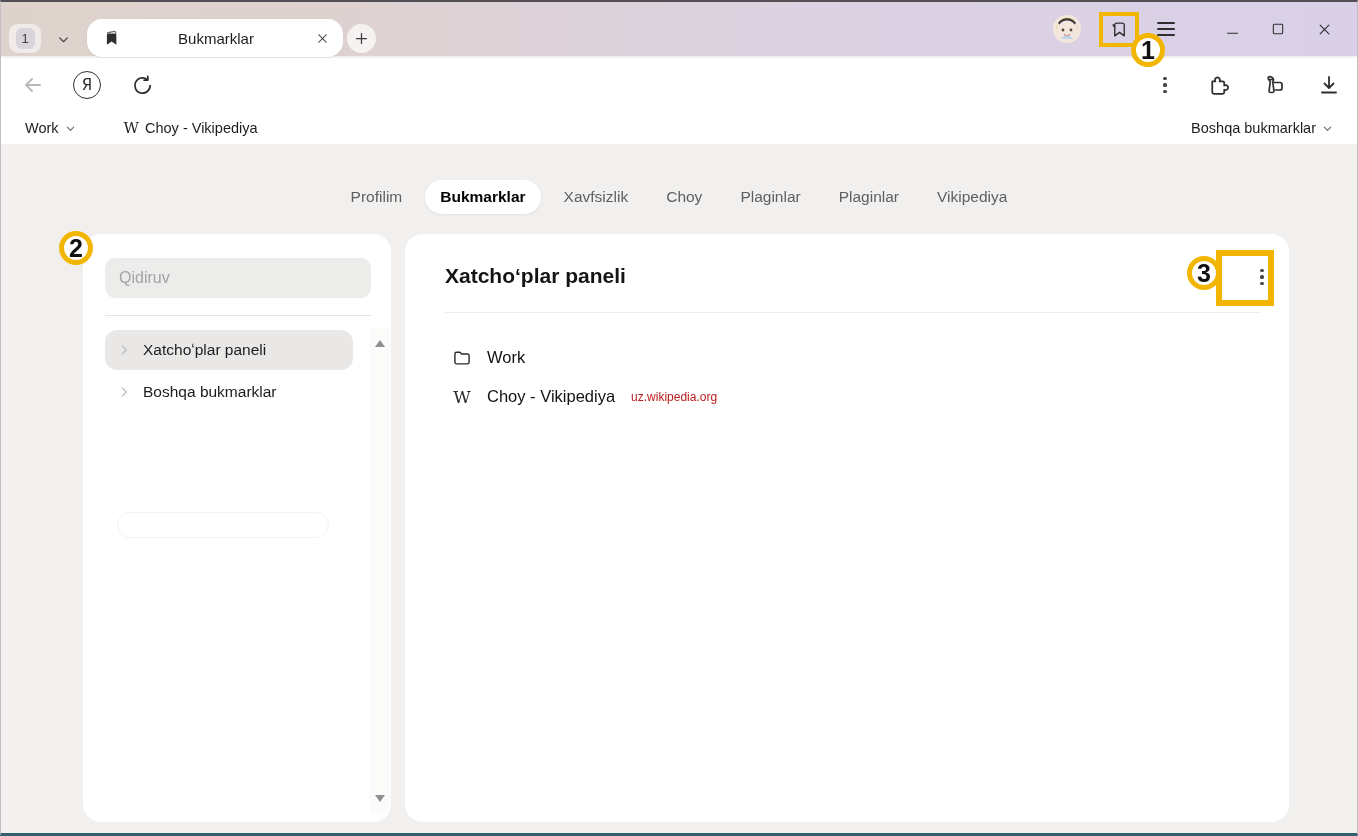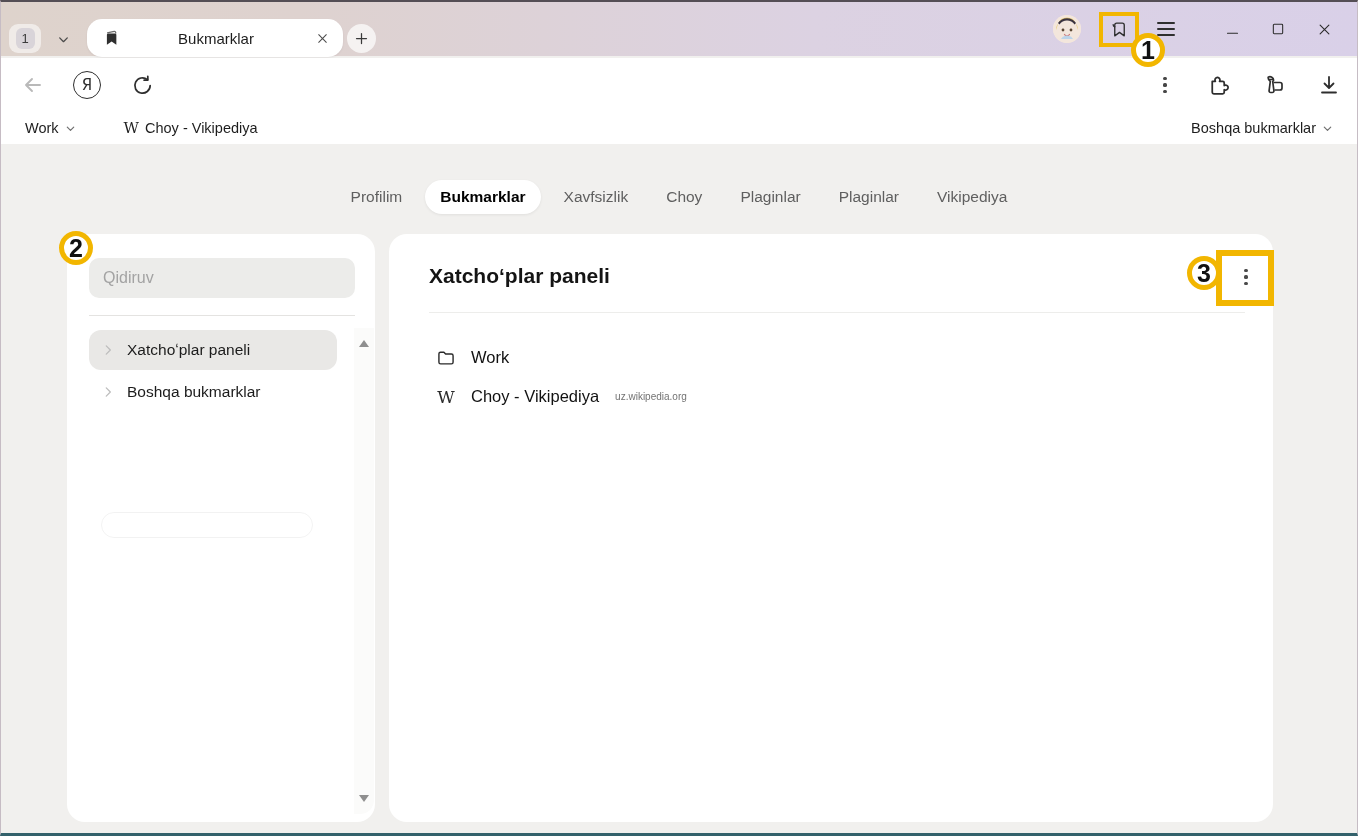--- a/index.html
+++ b/index.html
@@ -90,21 +90,21 @@
   .bm-work { margin-left:24px; }
   .bm-wiki { margin-left:48px; }
   .w-glyph { font-family:"DejaVu Serif","Liberation Serif",serif; font-size:15px; color:#222; }
   .bm-other { position:absolute; right:24px; display:flex; align-items:center; gap:6px; cursor:pointer; }
   .chev-sm { color:#6e6e6e; }
   
   .page { position:absolute; top:142px; left:0; right:0; bottom:0; background:#f1f0ee; }
   .nav-tabs { position:absolute; top:36px; left:0; right:0; display:flex; justify-content:center; gap:8px; }
   .nav-tab { padding:8px 15px; font-size:15.5px; color:#5f5f5f; cursor:pointer; border-radius:18px; white-space:nowrap; }
   .nav-tab.active { background:#ffffff; color:#000000; font-weight:700; box-shadow:0 1px 3px rgba(0,0,0,0.07); }
-  .card { position:absolute; background:#ffffff; border-radius:18px; }
+  .card { position:absolute; background:#ffffff; border-radius:18px;margin-left:16px; }
   .sidebar-card { left:66px; top:90px; width:308px; height:588px; }
   .main-card { left:388px; top:90px; width:884px; height:588px; }
   
   .search-pill {
     position:absolute; left:22px; top:24px; width:266px; height:40px;
     background:#ececea; border-radius:10px; display:flex; align-items:center; padding:0 14px;
   }
   .search-pill input {
     border:none; outline:none; background:transparent; width:100%;
     font-size:16px; color:#333; font-family:inherit;
@@ -126,21 +126,21 @@
   
   .main-title { position:absolute; left:40px; top:30px; font-size:21px; font-weight:700; color:#141414; }
   .main-kebab { position:absolute; left:844px; top:30px; width:26px; height:26px; display:flex; align-items:center; justify-content:center; cursor:pointer; }
   .main-kebab .dots i { background:#4a4a4a; }
   .main-divider { position:absolute; left:40px; right:28px; top:78px; height:1px; background:#ededeb; }
   .bm-list { position:absolute; left:46px; top:104px; right:40px; display:flex; flex-direction:column; gap:0; }
   .bm-row { height:39px; display:flex; align-items:center; gap:14px; cursor:pointer; }
   .bm-row .icon { width:22px; display:flex; justify-content:center; color:#2a2a2a; }
   .bm-row .w-glyph { font-size:17px; }
   .bm-label { font-size:16.5px; color:#121212; }
-  .bm-url { font-size:10px; color:#737373; margin-left:2px; }
+  .bm-url { font-size:12px; color:#b91c1c; margin-left:2px; }
   
   .ann-circle {
     position:absolute; width:34px; height:34px; border-radius:50%;
     border:5px solid #f2b600; background:#ffffff; z-index:30;
     display:flex; align-items:center; justify-content:center;
     font-size:25px; font-weight:700; color:#111;
   }
   .ann1 { left:1130px; top:31px; }
   .ann2 { left:58px; top:87px; }
   .ann3 { left:1186px; top:112px; }

